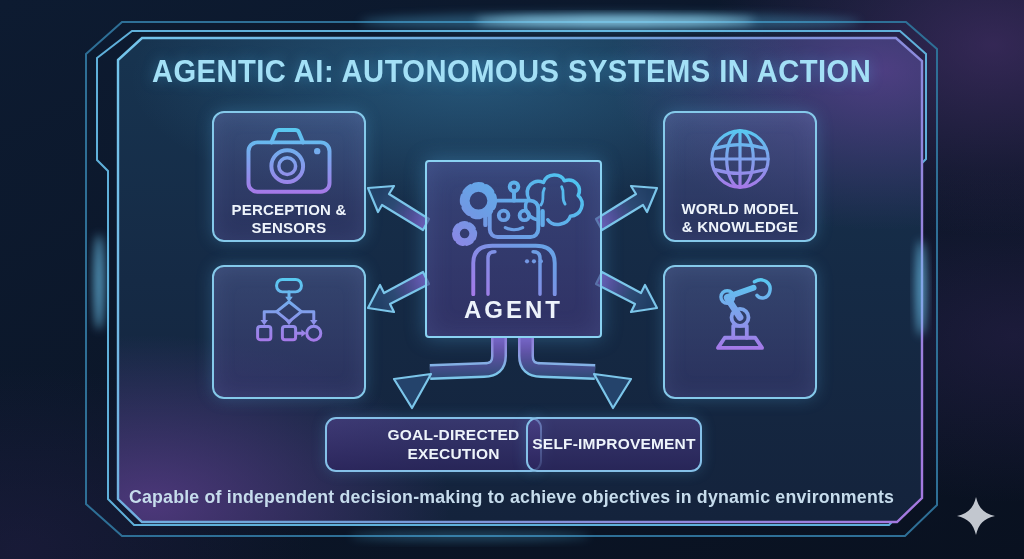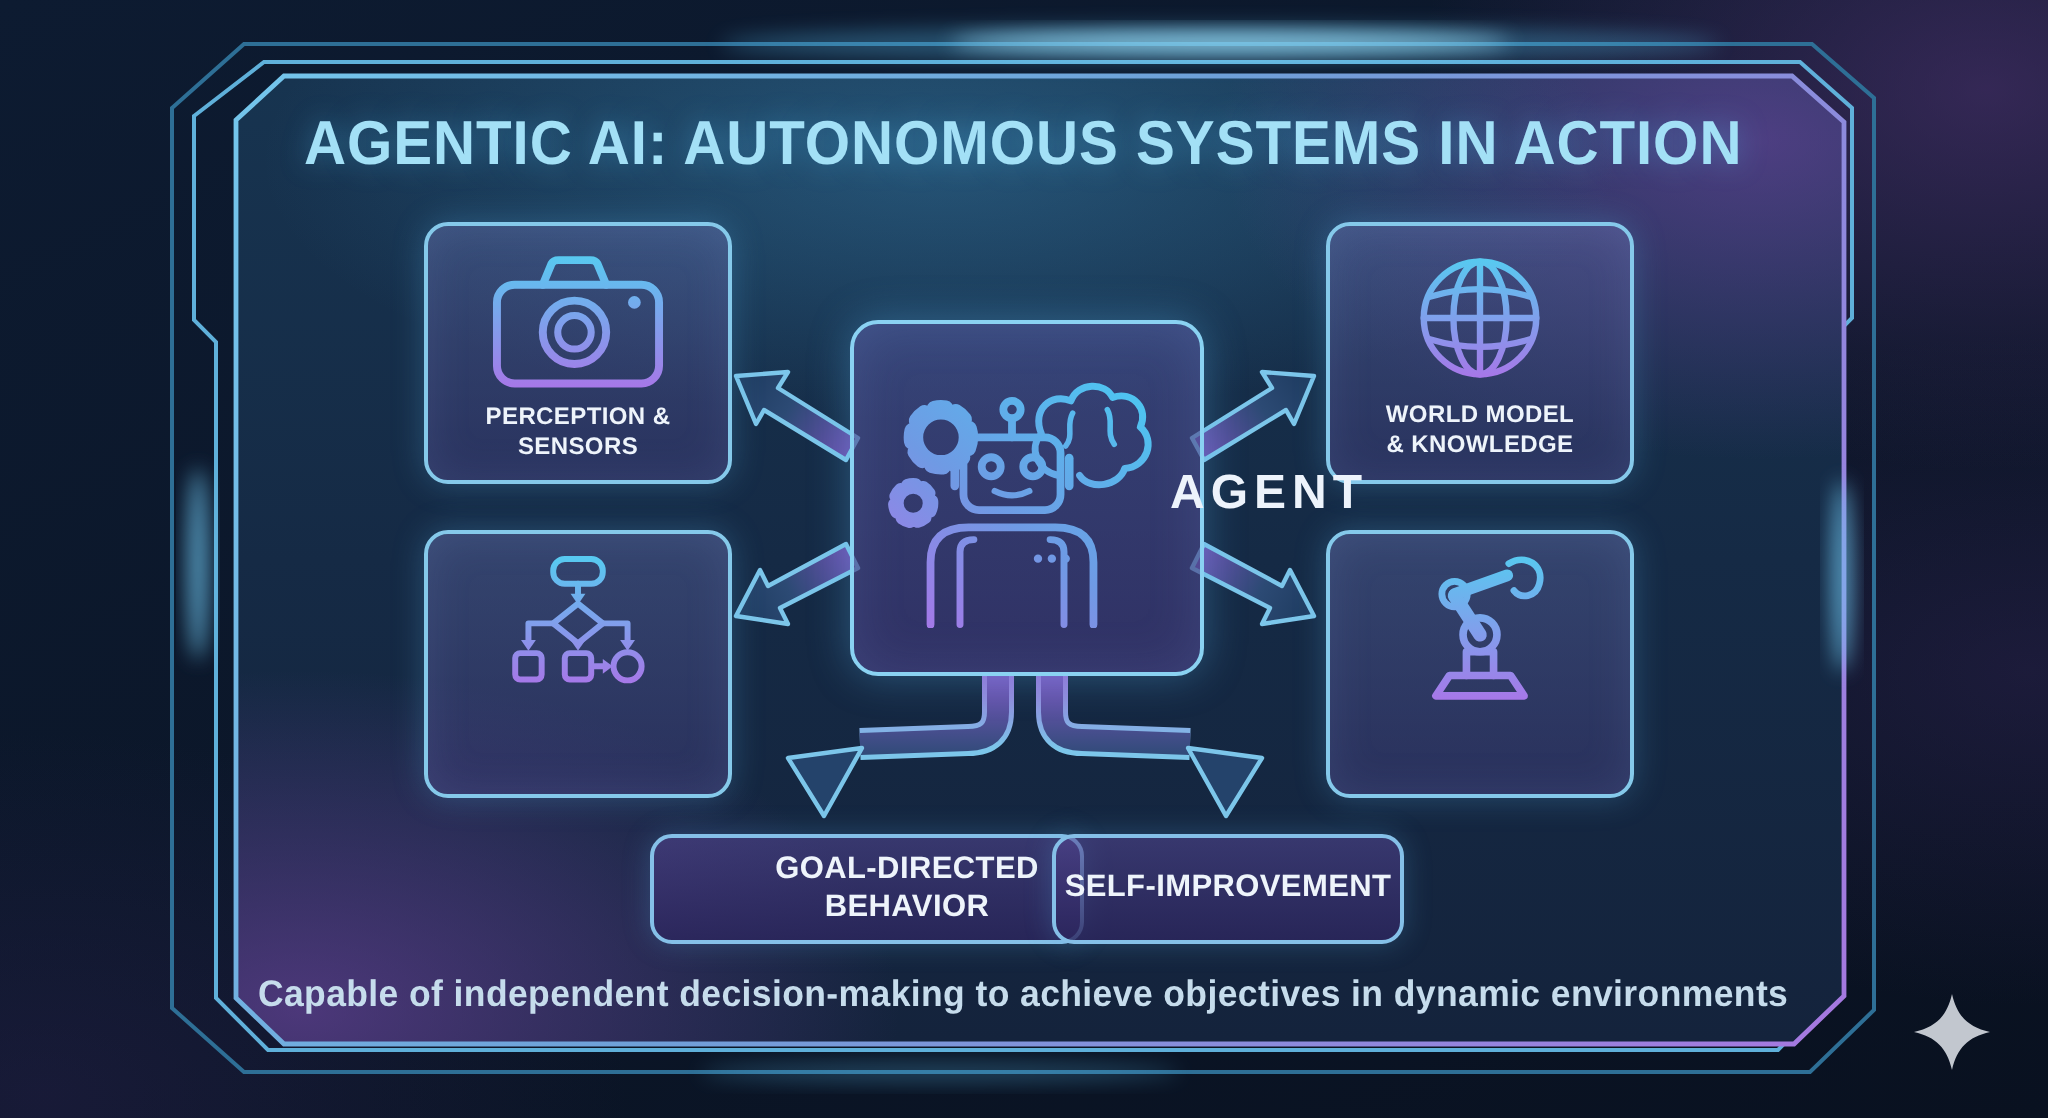--- a/index.html
+++ b/index.html
@@ -14,28 +14,28 @@
   svg.layer{position:absolute;left:0;top:0;pointer-events:none;}
   .title{position:absolute;top:54px;left:0;width:100%;text-align:center;}
   .title span{display:inline-block;transform:scaleX(.94);
       font-size:31px;font-weight:bold;letter-spacing:.5px;color:#a3e0f6;
       text-shadow:0 0 14px rgba(90,200,255,.35);white-space:nowrap;}
   .node{position:absolute;border:2px solid #85c9ea;border-radius:12px;
       background:linear-gradient(180deg,rgba(96,106,168,.42),rgba(56,56,112,.58));
       box-shadow:0 0 16px rgba(90,180,235,.28), inset 0 0 22px rgba(130,150,210,.16);
       display:flex;flex-direction:column;align-items:center;justify-content:flex-start;}
   .node .ic{flex:0 0 auto;display:flex;align-items:center;justify-content:center;}
-  .lbl{color:#eef4fb;font-weight:bold;font-size:12px;line-height:1.22;
+  .lbl{color:#eef4fb;font-weight:bold;font-size:15px;line-height:1.22;
       text-align:center;letter-spacing:.2px;}
   .lbl span{display:block;}
   .agent-box{position:absolute;left:425px;top:160px;width:173px;height:174px;
-      border:2.5px solid #8ad2f2;border-radius:14px;
+      border:2.5px solid #8ad2f2;border-radius:4px;
       background:linear-gradient(180deg,rgba(74,80,146,.60),rgba(62,54,118,.66));
       box-shadow:0 0 20px rgba(90,180,235,.35), inset 0 0 26px rgba(130,150,220,.18);
-      display:flex;flex-direction:row;align-items:center;}
+      display:flex;flex-direction:column;align-items:center;}
   .agent-lbl{color:#edf3fb;font-weight:bold;font-size:24px;letter-spacing:3px;margin-top:-4px;}
   .pill{position:absolute;height:51px;border:2px solid #85c0e8;border-radius:11px;
       background:linear-gradient(180deg,rgba(84,70,148,.55),rgba(44,38,94,.82));
       box-shadow:0 0 14px rgba(90,180,235,.25);
       display:flex;flex-direction:column;align-items:center;justify-content:center;}
   .pill .lbl{font-size:15.5px;line-height:1.18;}
   .footer{position:absolute;top:486px;left:0;width:100%;text-align:center;font-weight:bold;}
   .footer span{display:inline-block;transform:scaleX(.96);font-size:18.5px;
       color:#c6dcec;letter-spacing:.2px;white-space:nowrap;}
 </style>
@@ -283,21 +283,21 @@
             <circle cx="116" cy="110" r="2.4"></circle>
         </g>
       </svg>
     </div>
     <div class="agent-lbl">AGENT</div>
   </div>
 
   <div class="pill" style="left:325px;top:417px;width:173px;padding-left:40px;">
     <div class="lbl">
       <span>GOAL-DIRECTED</span>
-        <span>BEHAVIOR</span>
+        <span>EXECUTION</span>
     </div>
   </div>
   <div class="pill" style="left:526px;top:417px;width:172px;">
     <div class="lbl">
       <span>SELF-IMPROVEMENT</span>
     </div>
   </div>
 
   <div class="footer"><span>Capable of independent decision-making to achieve objectives in dynamic environments</span></div>
 

